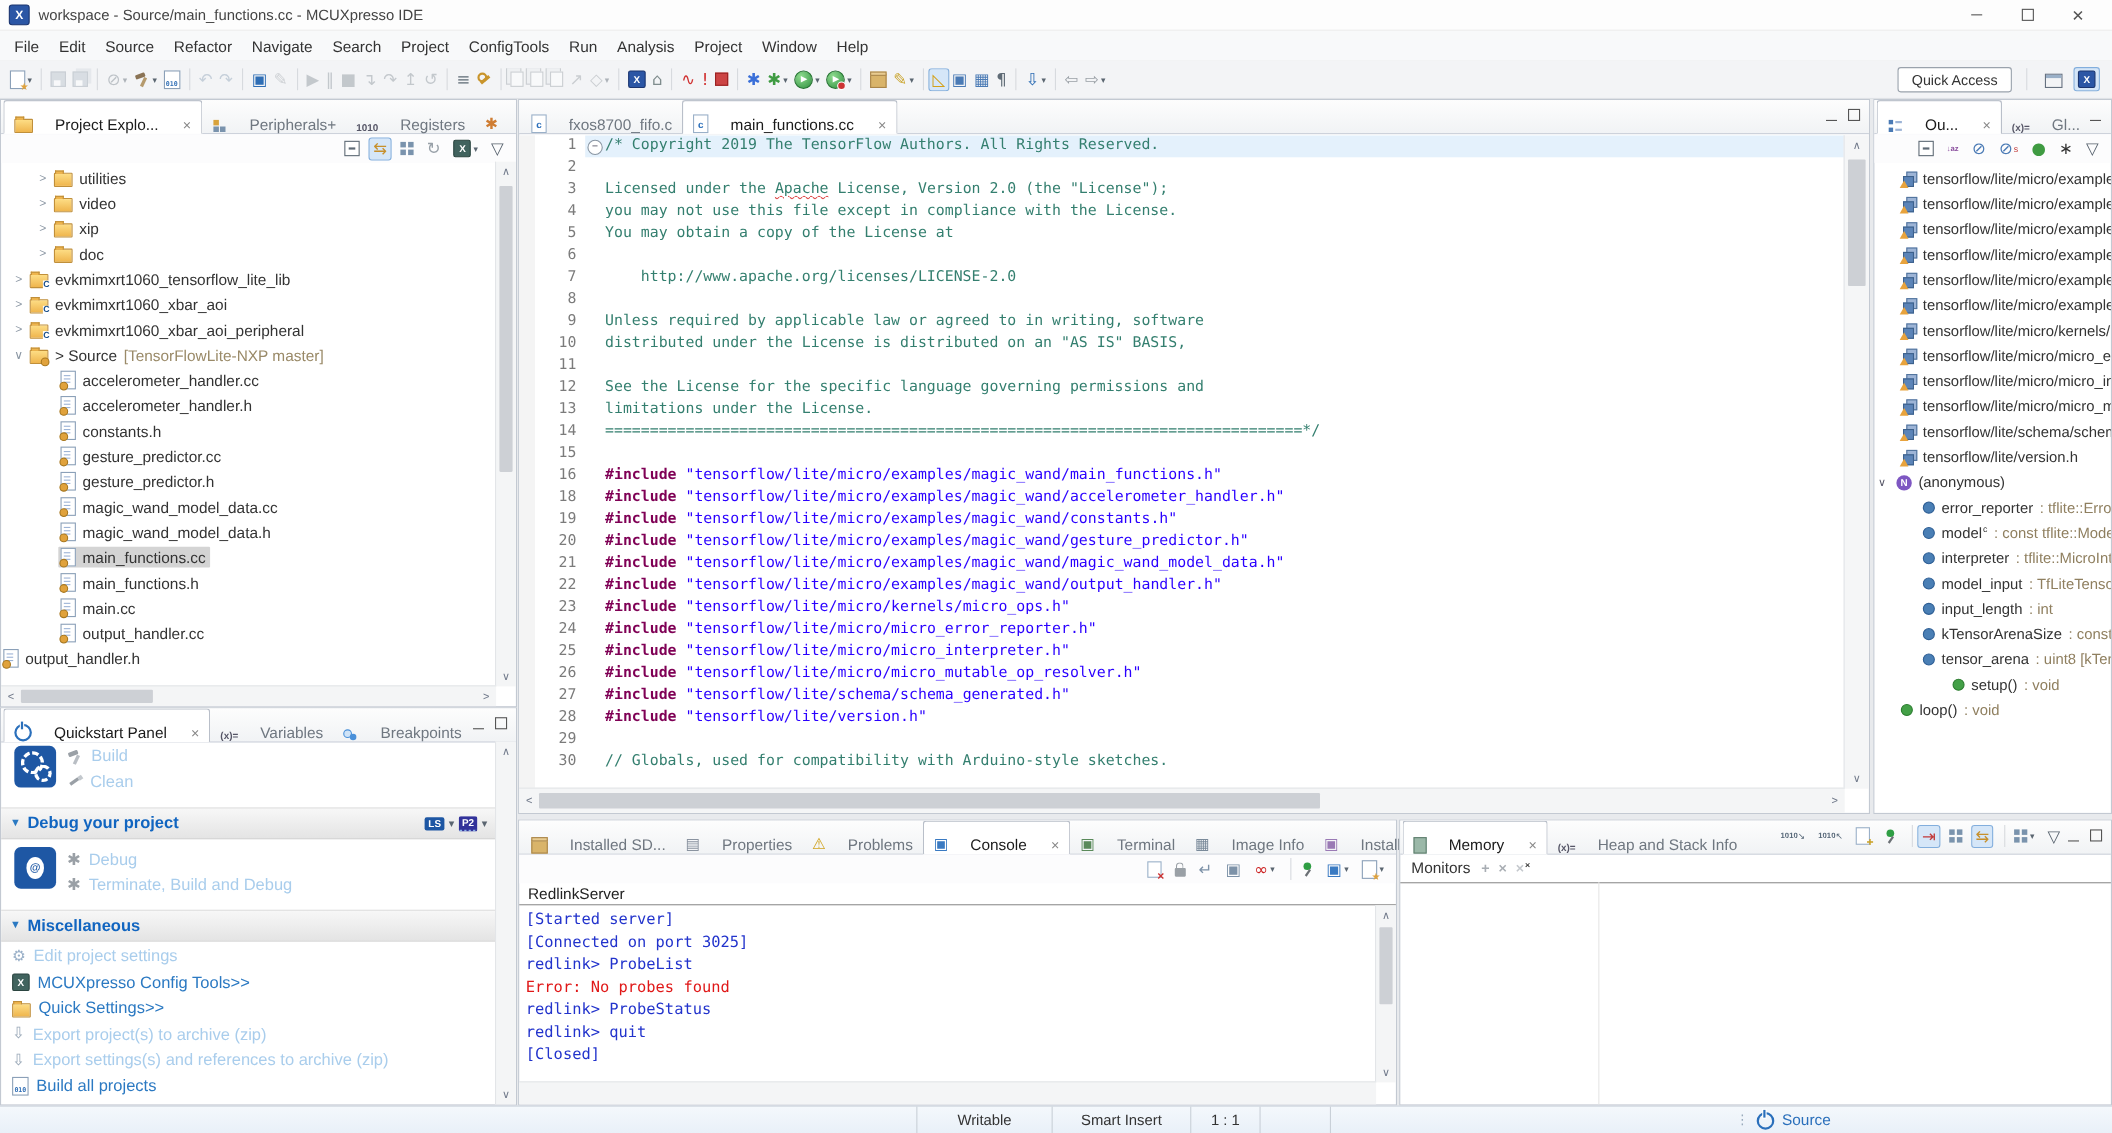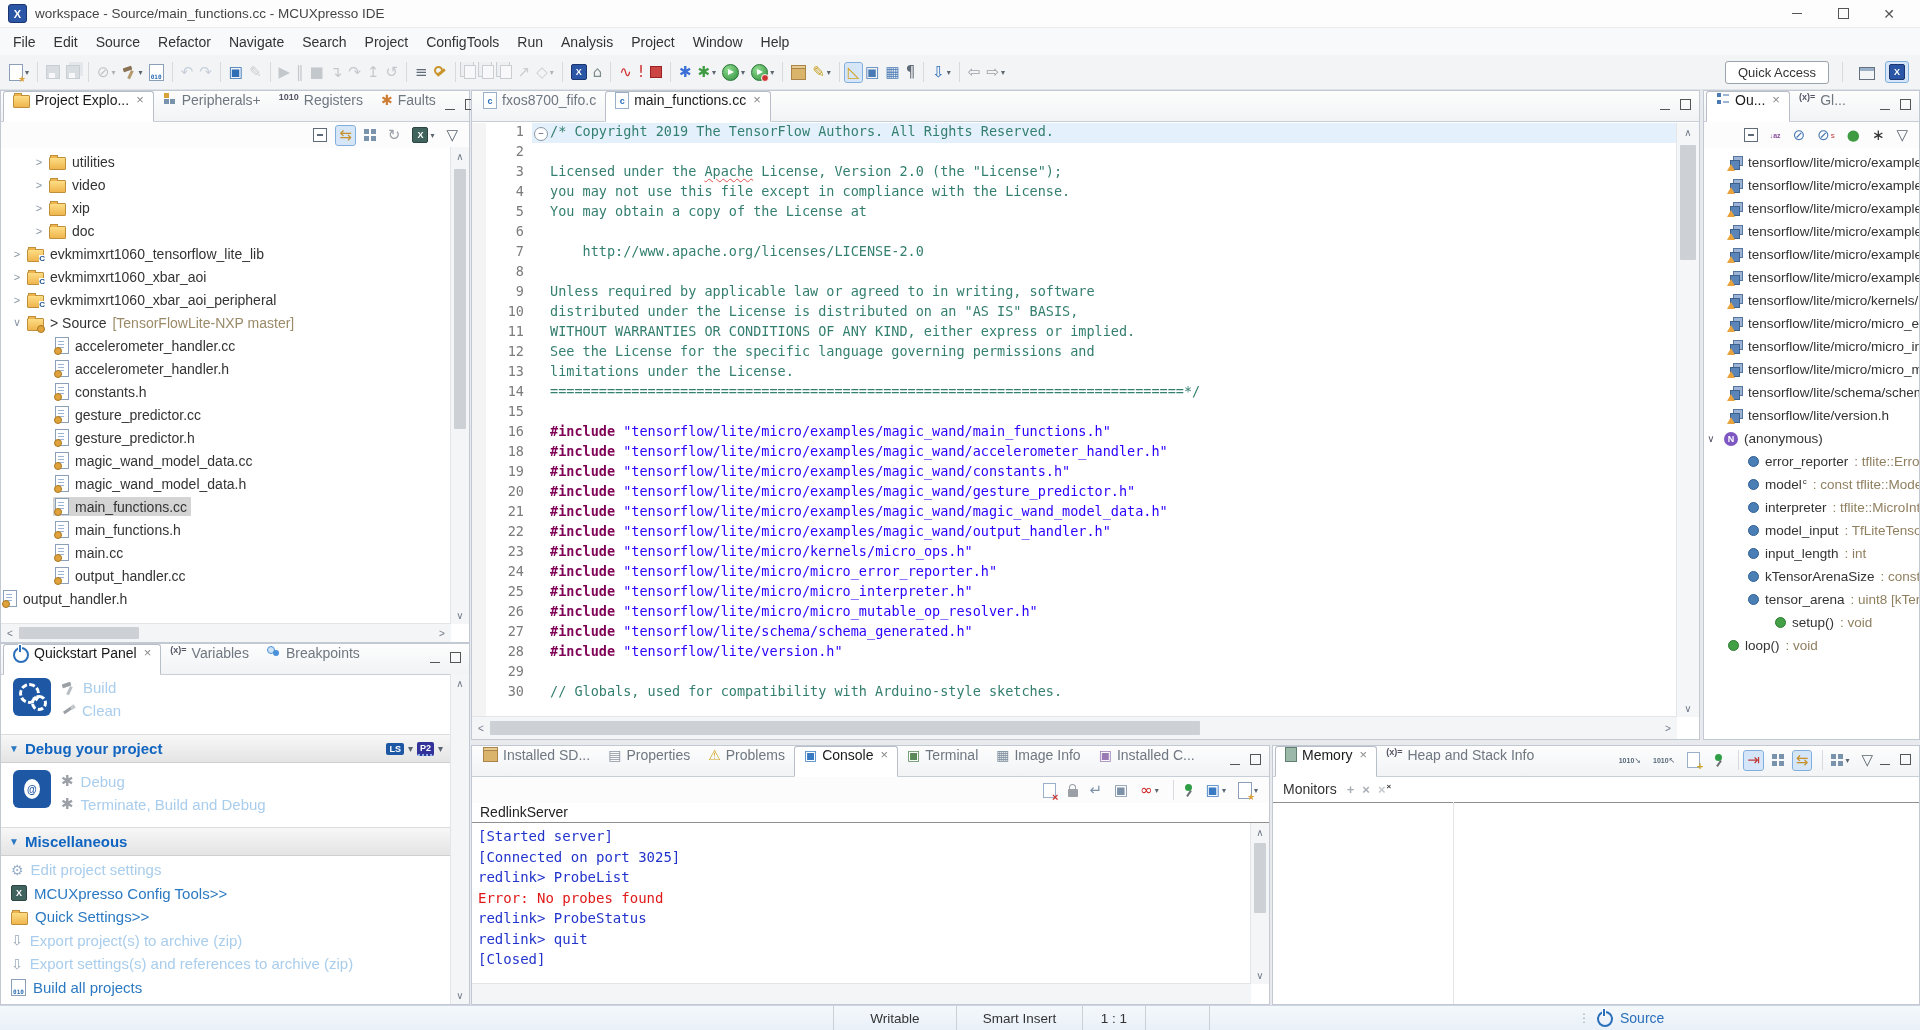--- a/index.html
+++ b/index.html
@@ -30,21 +30,21 @@
   .tbi .sup{font-size:8px;color:#c23a3a;margin-left:1px;vertical-align:top;}
   .tbsep{width:1px;height:20px;background:#d7dade;margin:0 5px;}
   .tbtxt{font-size:7px;font-weight:bold;color:#556;letter-spacing:0;}
   .tbsub{font-size:8px;color:#556;}
   .qa-btn{border:1px solid #9aa2ac;border-radius:3px;background:#fff;padding:3px 12px;font-size:13px;color:#333;
           font-family:"Liberation Sans",sans-serif;}
   
   .panel{background:#fff;border:1px solid #c3c9d2;}
   .tabrow{height:30px;background:linear-gradient(#fdfdfd,#f1f3f5);border-bottom:1px solid #c8ced8;
           display:flex;align-items:flex-end;padding-left:2px;}
-  .tab{display:flex;align-items:flex-start;gap:5px;height:29px;padding:0 9px;font-size:14px;color:#6f7780;white-space:nowrap;}
+  .tab{display:flex;align-items:flex-end;gap:20px;height:29px;padding:0 9px;font-size:14px;color:#6f7780;white-space:nowrap;}
   .tab.active{background:#fff;border:1px solid #b9bfc9;border-bottom:1px solid #fff;border-radius:3px 3px 0 0;
               color:#1a1a1a;margin-bottom:-1px;}
   .tclose{color:#888;font-size:13px;margin-left:2px;}
   .tabrow .mmgrp{margin-left:auto;display:flex;gap:10px;padding:0 8px 8px 0;}
   .toolsrow{height:26px;display:flex;align-items:center;justify-content:flex-end;gap:6px;padding-right:8px;
             background:#fcfcfd;}
   
   .mi{display:inline-block;position:relative;flex:none;}
   .ic-x-logo{width:17px;height:17px;background:#2b56a5;border:1px solid #1b3570;border-radius:3px;color:#fff;
              font-weight:bold;font-size:11px;display:flex;align-items:center;justify-content:center;}
@@ -804,21 +804,21 @@
       <div class="crow hl"><span class="ln">1</span><span class="body"><span class="fold"><span class="fold-circ">−</span></span><span class="ct"><span class="tc">/* Copyright 2019 The TensorFlow Authors. All Rights Reserved.</span></span></span></div>
       <div class="crow"><span class="ln">2</span><span class="body"><span class="fold"></span><span class="ct"></span></span></div>
       <div class="crow"><span class="ln">3</span><span class="body"><span class="fold"></span><span class="ct"><span class="tc">Licensed under the </span><span class="tc sq">Apache</span><span class="tc"> License, Version 2.0 (the "License");</span></span></span></div>
       <div class="crow"><span class="ln">4</span><span class="body"><span class="fold"></span><span class="ct"><span class="tc">you may not use this file except in compliance with the License.</span></span></span></div>
       <div class="crow"><span class="ln">5</span><span class="body"><span class="fold"></span><span class="ct"><span class="tc">You may obtain a copy of the License at</span></span></span></div>
       <div class="crow"><span class="ln">6</span><span class="body"><span class="fold"></span><span class="ct"></span></span></div>
       <div class="crow"><span class="ln">7</span><span class="body"><span class="fold"></span><span class="ct"><span class="tc">    http://www.apache.org/licenses/LICENSE-2.0</span></span></span></div>
       <div class="crow"><span class="ln">8</span><span class="body"><span class="fold"></span><span class="ct"></span></span></div>
       <div class="crow"><span class="ln">9</span><span class="body"><span class="fold"></span><span class="ct"><span class="tc">Unless required by applicable law or agreed to in writing, software</span></span></span></div>
       <div class="crow"><span class="ln">10</span><span class="body"><span class="fold"></span><span class="ct"><span class="tc">distributed under the License is distributed on an "AS IS" BASIS,</span></span></span></div>
-      <div class="crow"><span class="ln">11</span><span class="body"><span class="fold"></span><span class="ct"><span class="tc">WITHOUT WARRANTIES OR CONDITIONS OF ANY KIND, either express or implied.</span></span></span></div>
+      <div class="crow"><span class="ln">11</span><span class="body"><span class="fold"></span></span></div>
       <div class="crow"><span class="ln">12</span><span class="body"><span class="fold"></span><span class="ct"><span class="tc">See the License for the specific language governing permissions and</span></span></span></div>
       <div class="crow"><span class="ln">13</span><span class="body"><span class="fold"></span><span class="ct"><span class="tc">limitations under the License.</span></span></span></div>
       <div class="crow"><span class="ln">14</span><span class="body"><span class="fold"></span><span class="ct"><span class="tc">==============================================================================*/</span></span></span></div>
       <div class="crow"><span class="ln">15</span><span class="body"><span class="fold"></span><span class="ct"></span></span></div>
       <div class="crow"><span class="ln">16</span><span class="body"><span class="fold"></span><span class="ct"><span class="td">#include</span><span class="tp"> </span><span class="ts">"tensorflow/lite/micro/examples/magic_wand/main_functions.h"</span></span></span></div>
       <div class="crow"><span class="ln">18</span><span class="body"><span class="fold"></span><span class="ct"><span class="td">#include</span><span class="tp"> </span><span class="ts">"tensorflow/lite/micro/examples/magic_wand/accelerometer_handler.h"</span></span></span></div>
       <div class="crow"><span class="ln">19</span><span class="body"><span class="fold"></span><span class="ct"><span class="td">#include</span><span class="tp"> </span><span class="ts">"tensorflow/lite/micro/examples/magic_wand/constants.h"</span></span></span></div>
       <div class="crow"><span class="ln">20</span><span class="body"><span class="fold"></span><span class="ct"><span class="td">#include</span><span class="tp"> </span><span class="ts">"tensorflow/lite/micro/examples/magic_wand/gesture_predictor.h"</span></span></span></div>
       <div class="crow"><span class="ln">21</span><span class="body"><span class="fold"></span><span class="ct"><span class="td">#include</span><span class="tp"> </span><span class="ts">"tensorflow/lite/micro/examples/magic_wand/magic_wand_model_data.h"</span></span></span></div>
       <div class="crow"><span class="ln">22</span><span class="body"><span class="fold"></span><span class="ct"><span class="td">#include</span><span class="tp"> </span><span class="ts">"tensorflow/lite/micro/examples/magic_wand/output_handler.h"</span></span></span></div>

